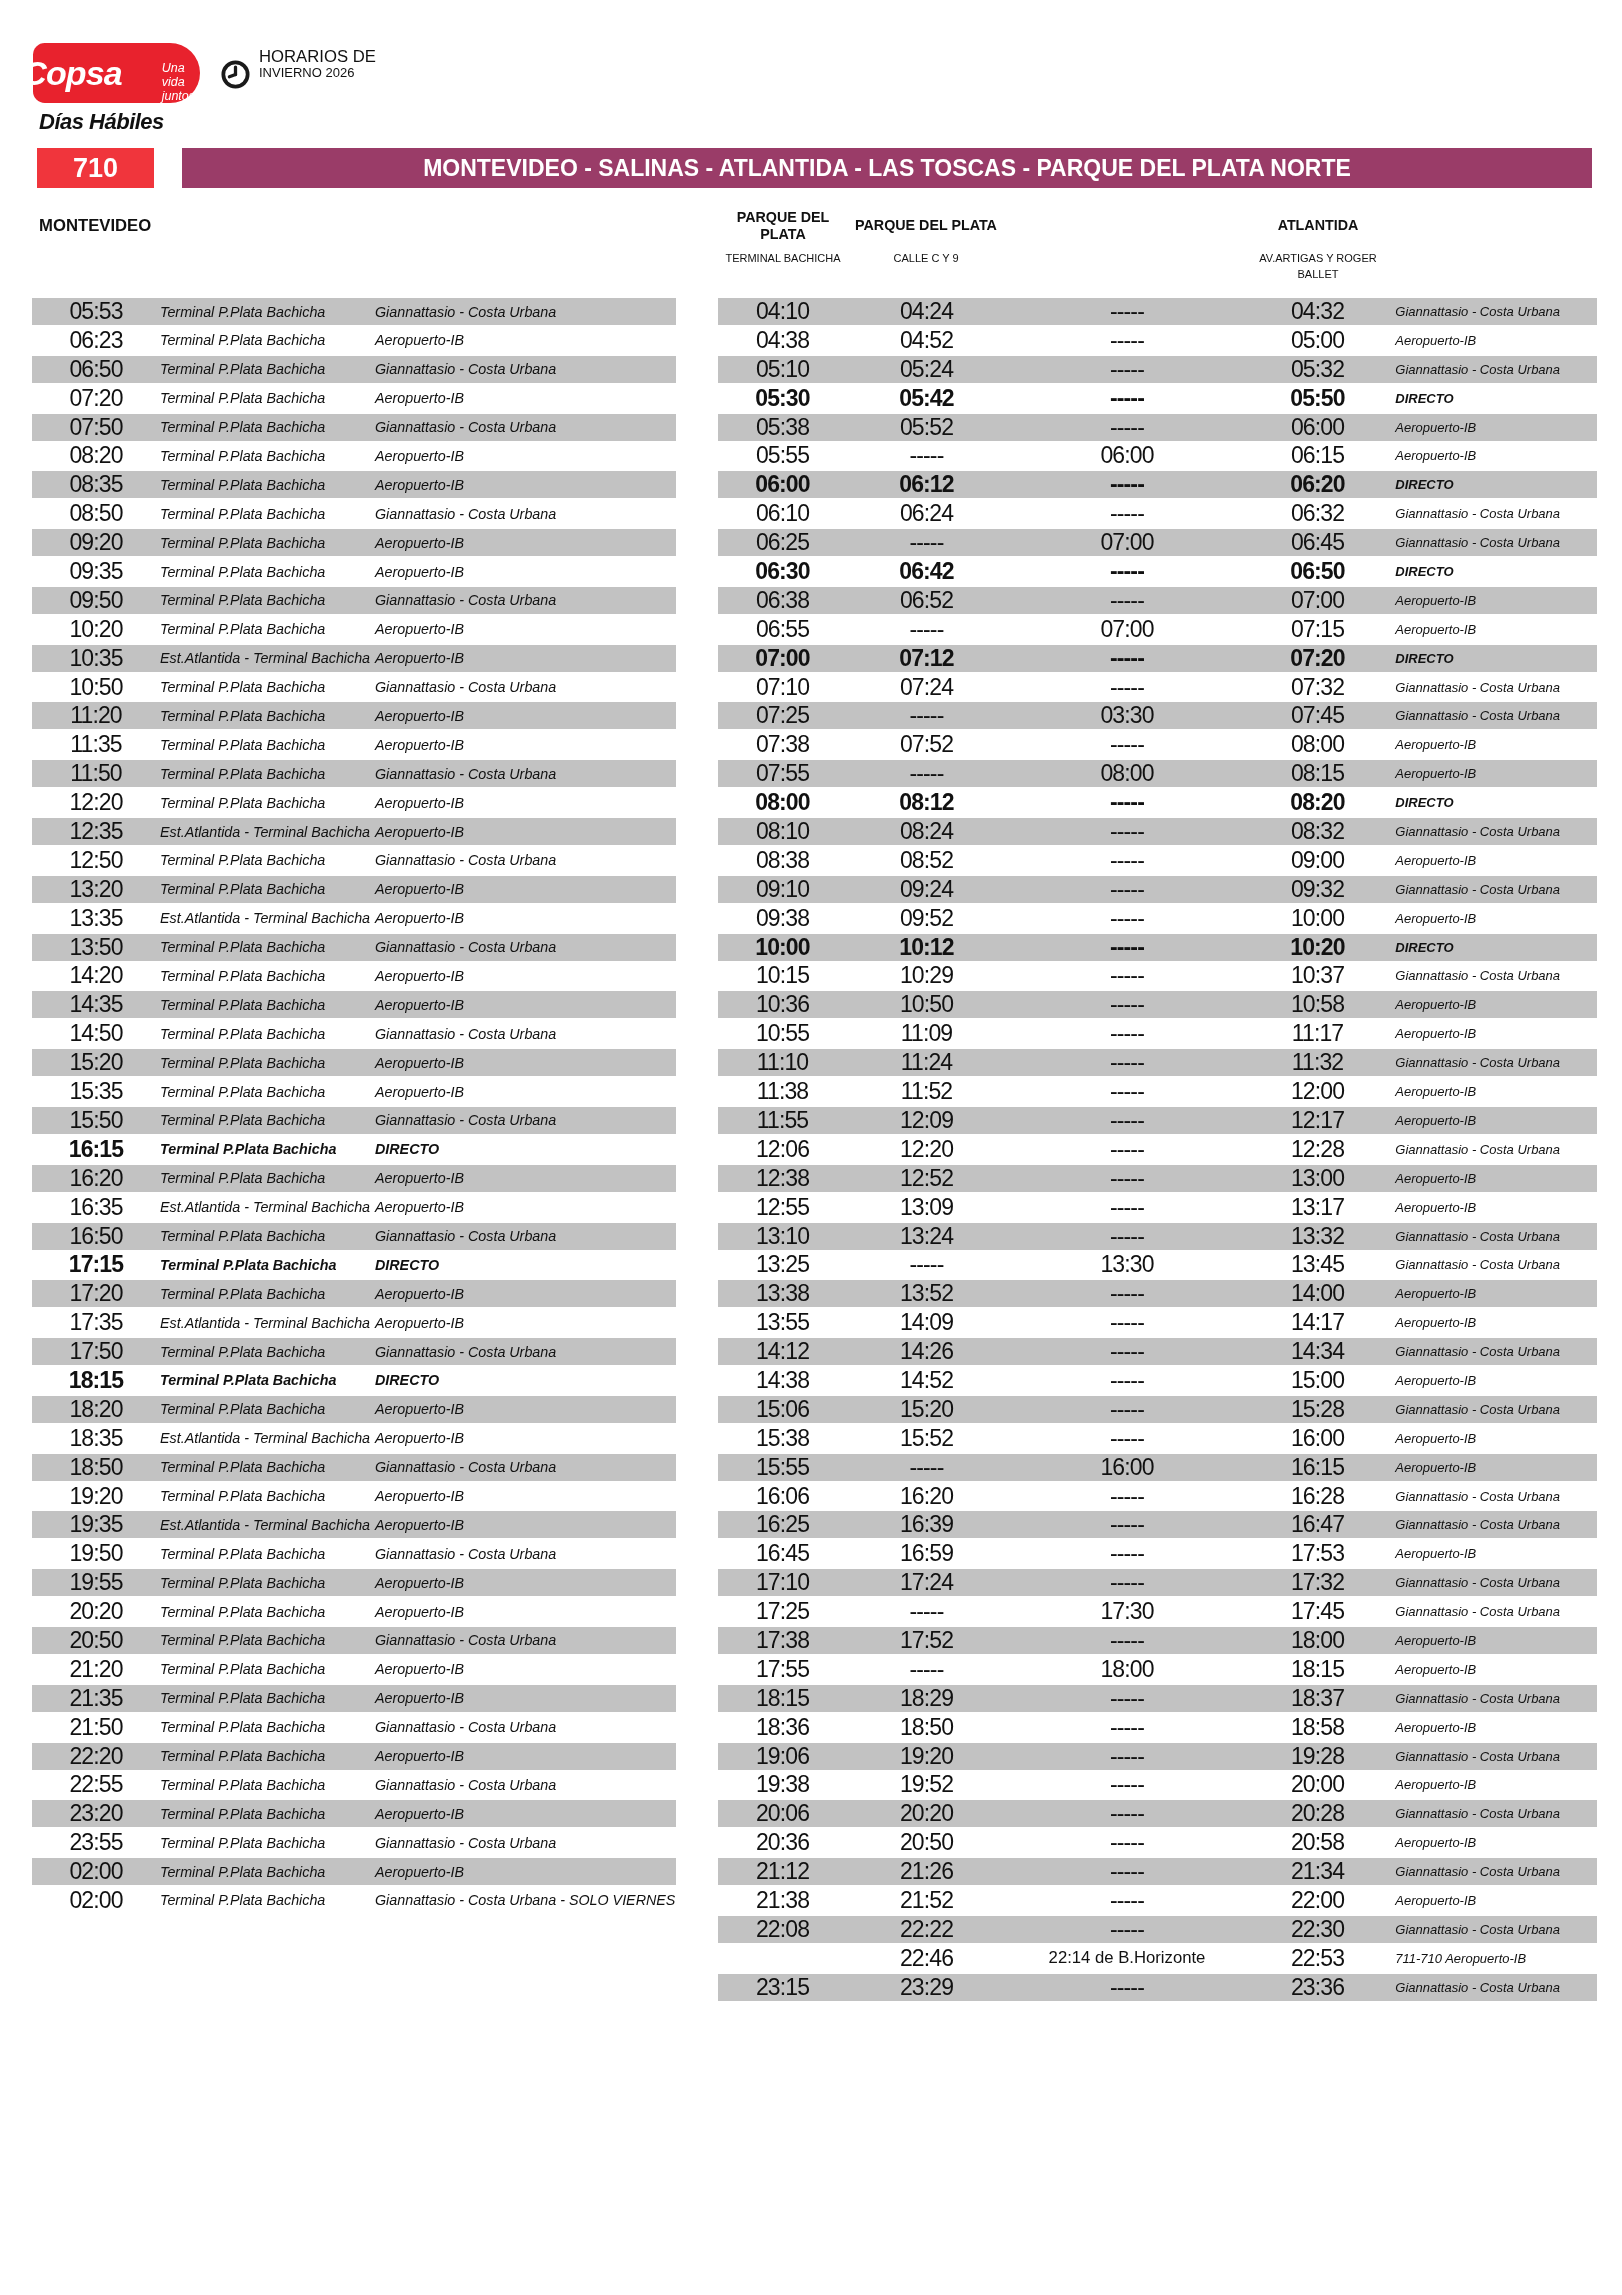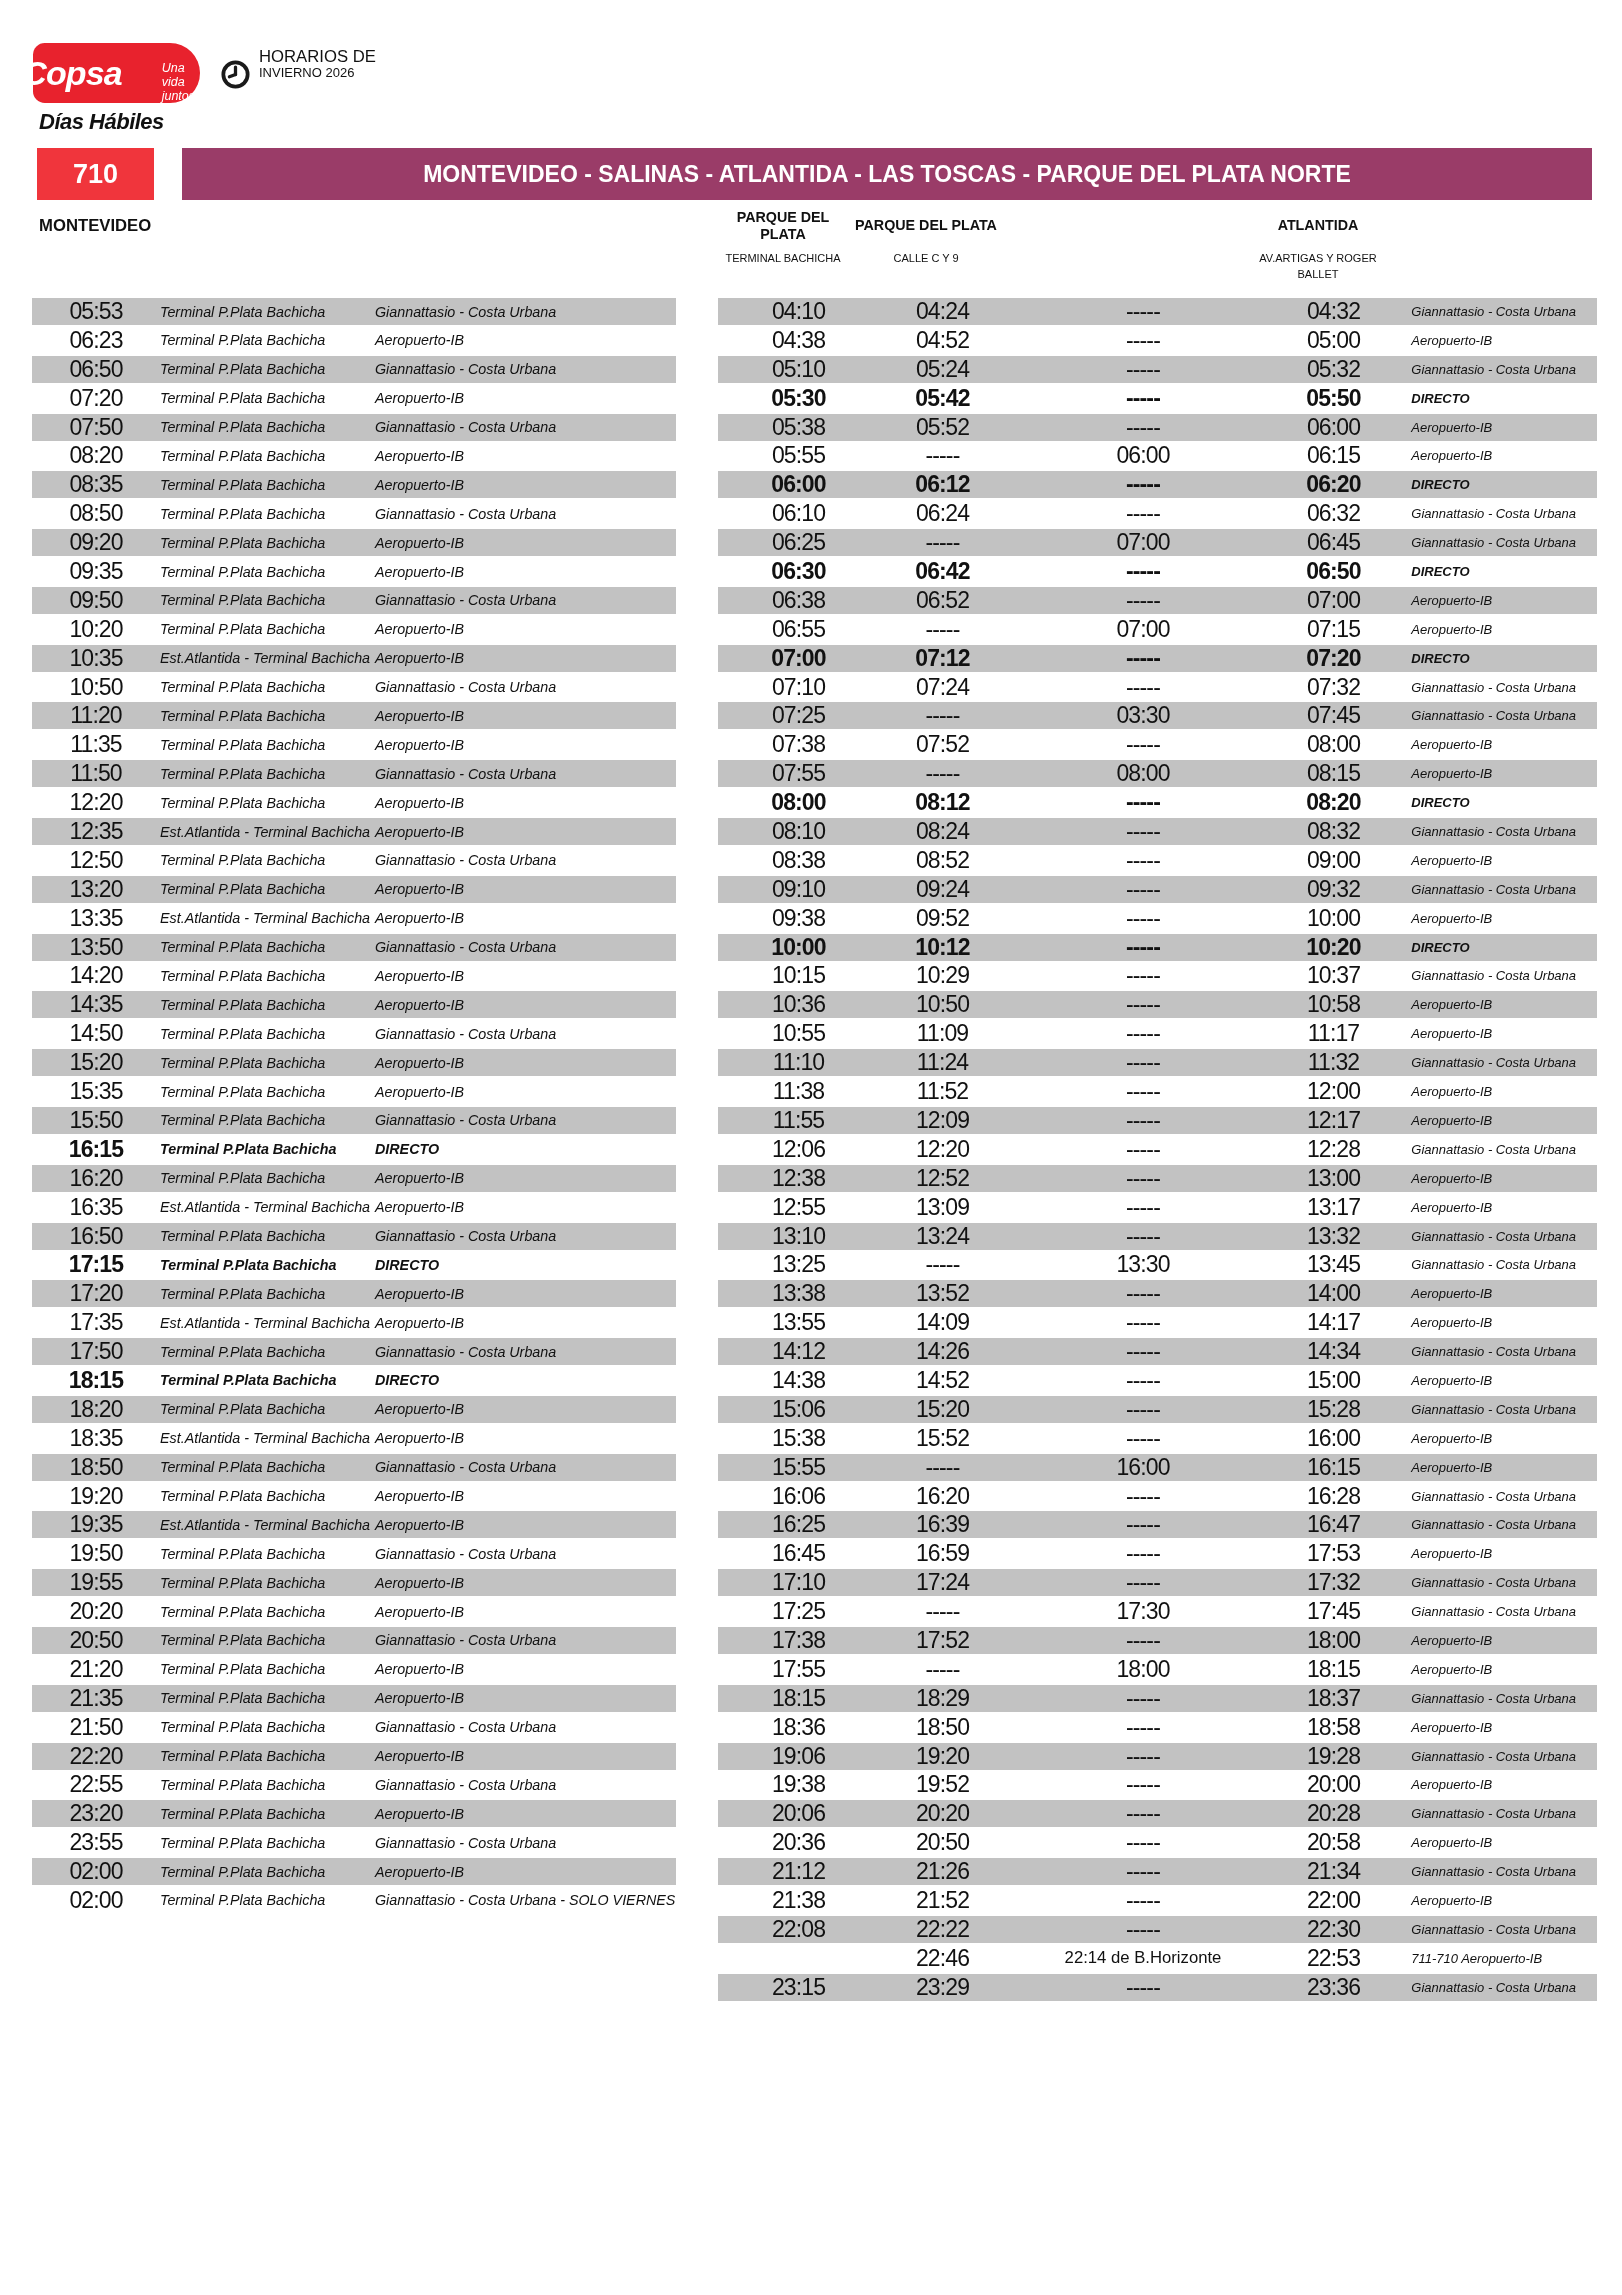--- a/index.html
+++ b/index.html
@@ -19,21 +19,21 @@
   }
   .logo-word { font-size:34px; font-weight:800; font-style:italic; letter-spacing:-0.9px; line-height:0.9; }
   .logo-tag  { font-size:12.5px; font-weight:400; font-style:italic; margin-top:2.8px; align-self:flex-end; margin-right:15.7px;margin-left:40px; }
   .clock { position:absolute; left:221px; top:60px; }
   .sched-title { position:absolute; left:259px; top:48px; line-height:1.05; }
   .sched-line1 { font-size:16.7px; font-weight:400; letter-spacing:0px; }
   .sched-line2 { font-size:13px; font-weight:400; letter-spacing:0px; }
   .day-type { position:absolute; left:39px; top:109px; font-size:22px; font-weight:800; font-style:italic; letter-spacing:-0.5px; }
 
   
-  .route-bar { position:absolute; left:37px; top:148px; height:52px; width:1555px; display:flex; }
+  .route-bar { position:absolute; left:37px; top:148px; height:40px; width:1555px; display:flex; }
   .route-num {
     width:117px; background:var(--red); color:#ffffff; font-size:27px; font-weight:800;
     display:flex; align-items:center; justify-content:center;
   }
   .route-title {
     flex:1; background:var(--purple); color:#ffffff; font-size:23px; font-weight:800;
     display:flex; align-items:center; justify-content:center; letter-spacing:0px;margin-left:28px;
   }
 
   
@@ -52,21 +52,21 @@
   #right-rows { left:718px; width:879px; }
   .row { height:27px; margin-bottom:1.9px; display:flex; align-items:center; }
   .row.gray { background:var(--row-gray); }
 
   .lt-time  { width:128px; text-align:center; font-size:23px; letter-spacing:-0.9px; font-weight:400; }
   .lt-origin{ width:215px; font-size:14.3px; font-style:italic; }
   .lt-route { flex:1; font-size:14.3px; font-style:italic; }
   .row.bold .lt-time { font-weight:800; }
   .row.bold .lt-origin, .row.bold .lt-route { font-weight:700; }
 
-  .rt-c1 { width:129px; text-align:center; font-size:23px; letter-spacing:-0.9px;margin-left:16px; }
+  .rt-c1 { width:129px; text-align:center; font-size:23px; letter-spacing:-0.9px; }
   .rt-c2 { width:159px; text-align:center; font-size:23px; letter-spacing:-0.9px; }
   .rt-c3 { width:242px; text-align:center; font-size:23px; letter-spacing:-0.9px; }
   .rt-c4 { width:139px; text-align:center; font-size:23px; letter-spacing:-0.9px; }
   .rt-detail { flex:1; padding-left:8.3px; font-size:13px; font-style:italic; }
   .rt-c3.txt { font-size:16.7px; letter-spacing:0; }
   .row.bold .rt-c1, .row.bold .rt-c2, .row.bold .rt-c3, .row.bold .rt-c4 { font-weight:800; }
   .row.bold .rt-detail { font-weight:700; }
 </style>
 </head>
 <body>

